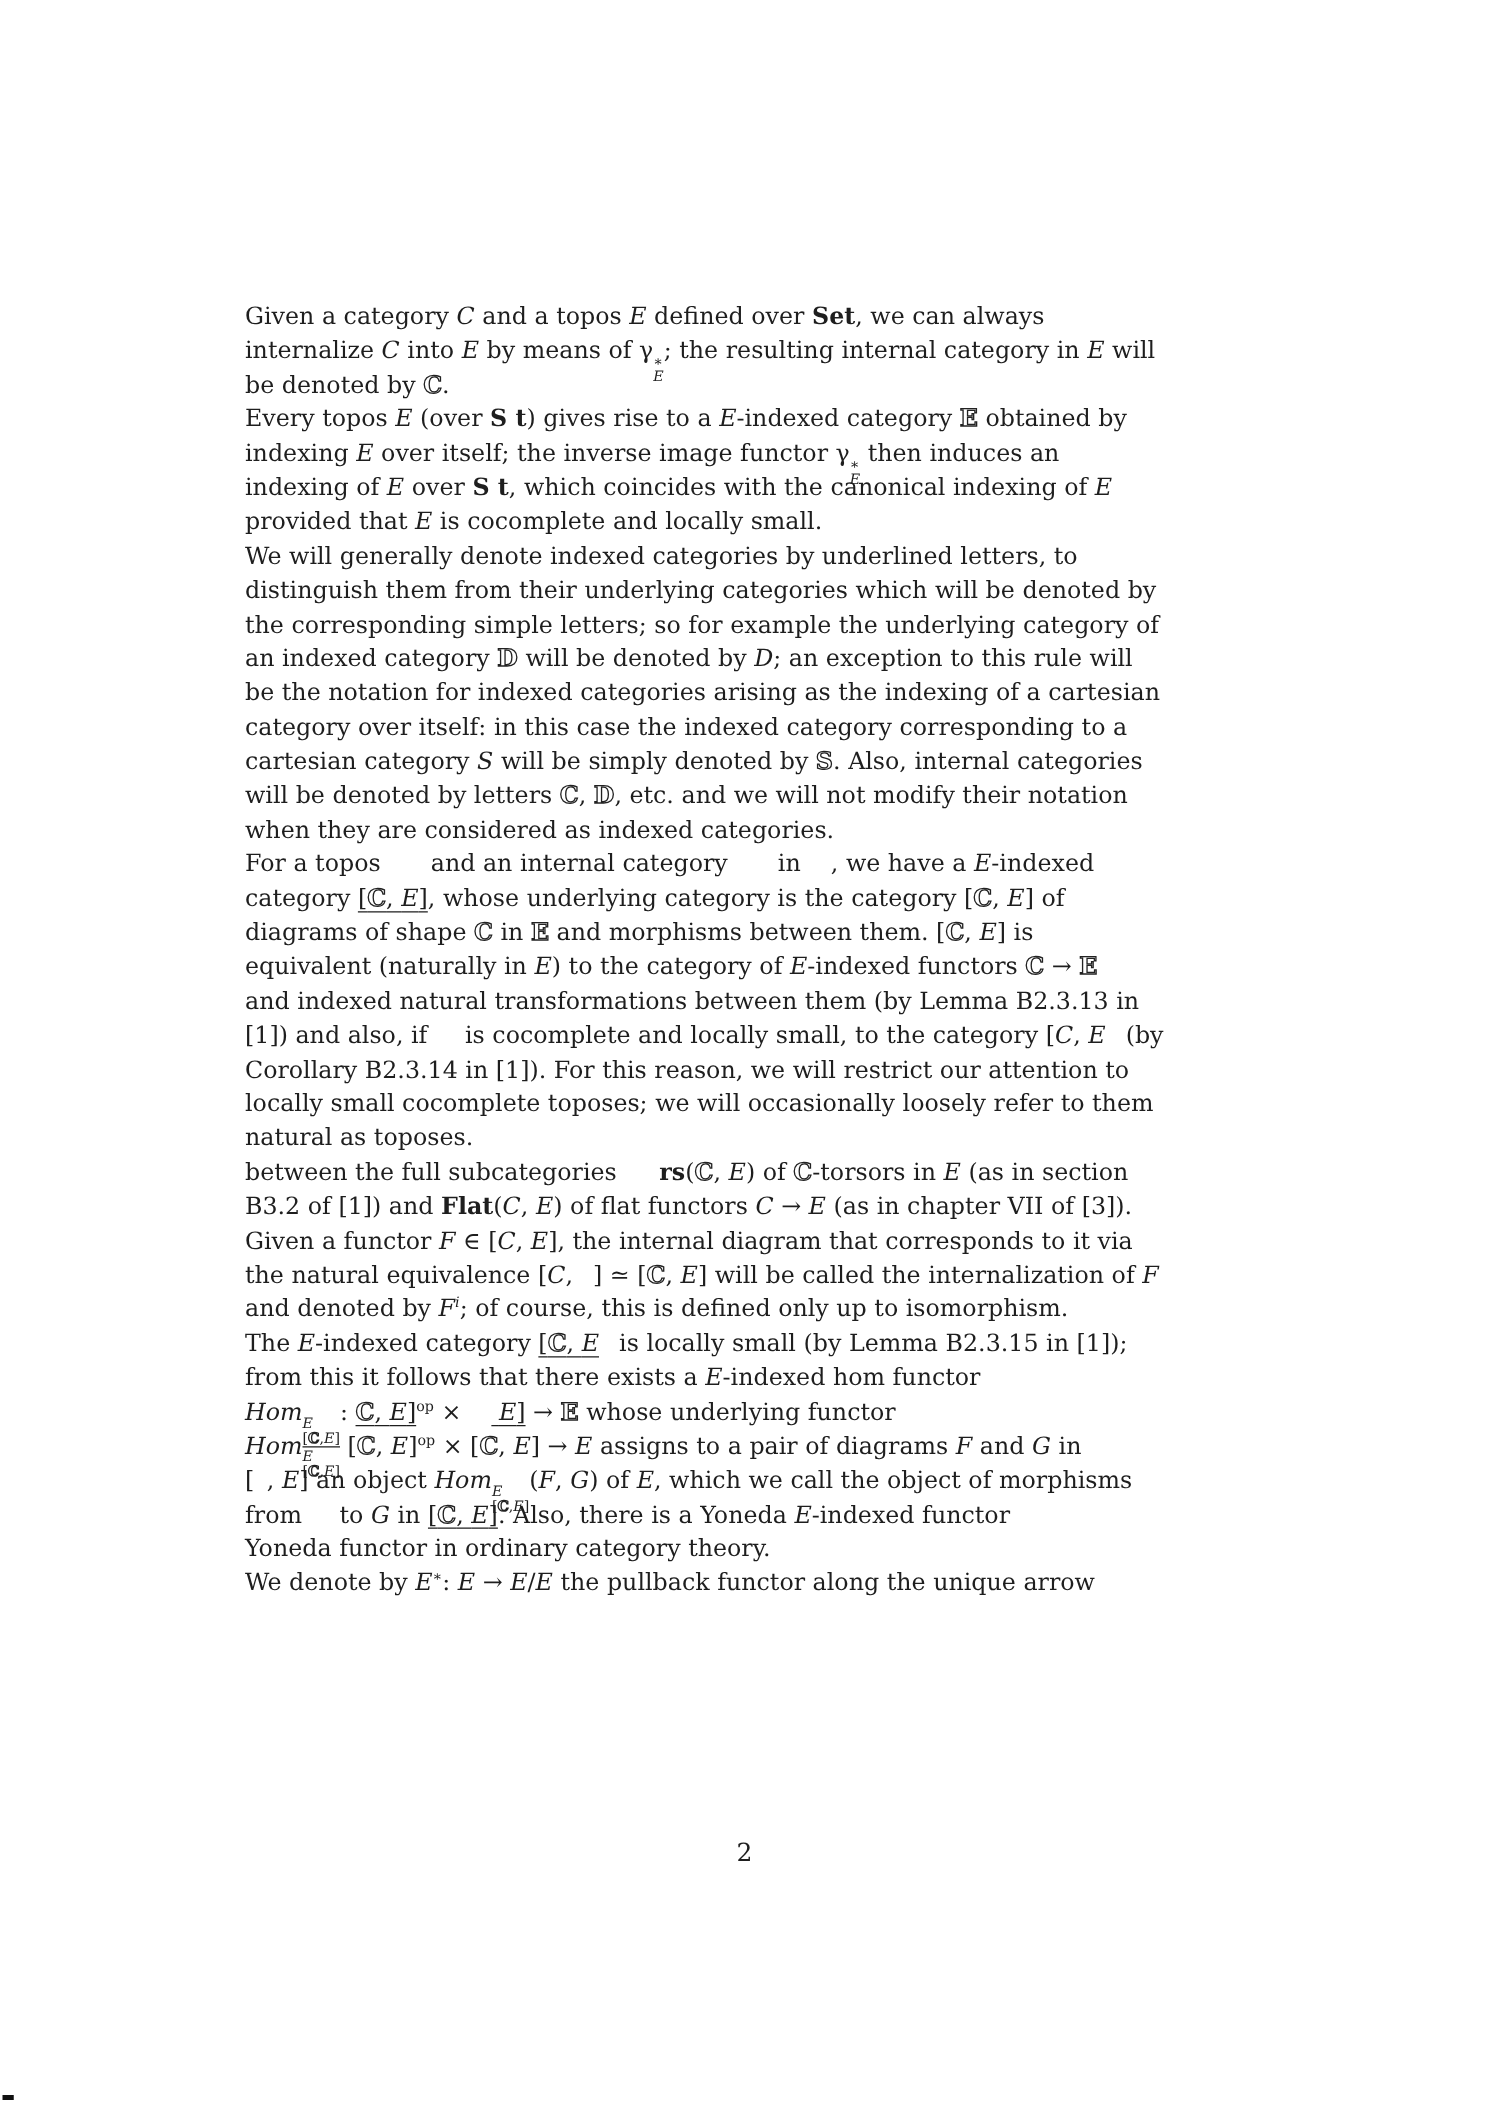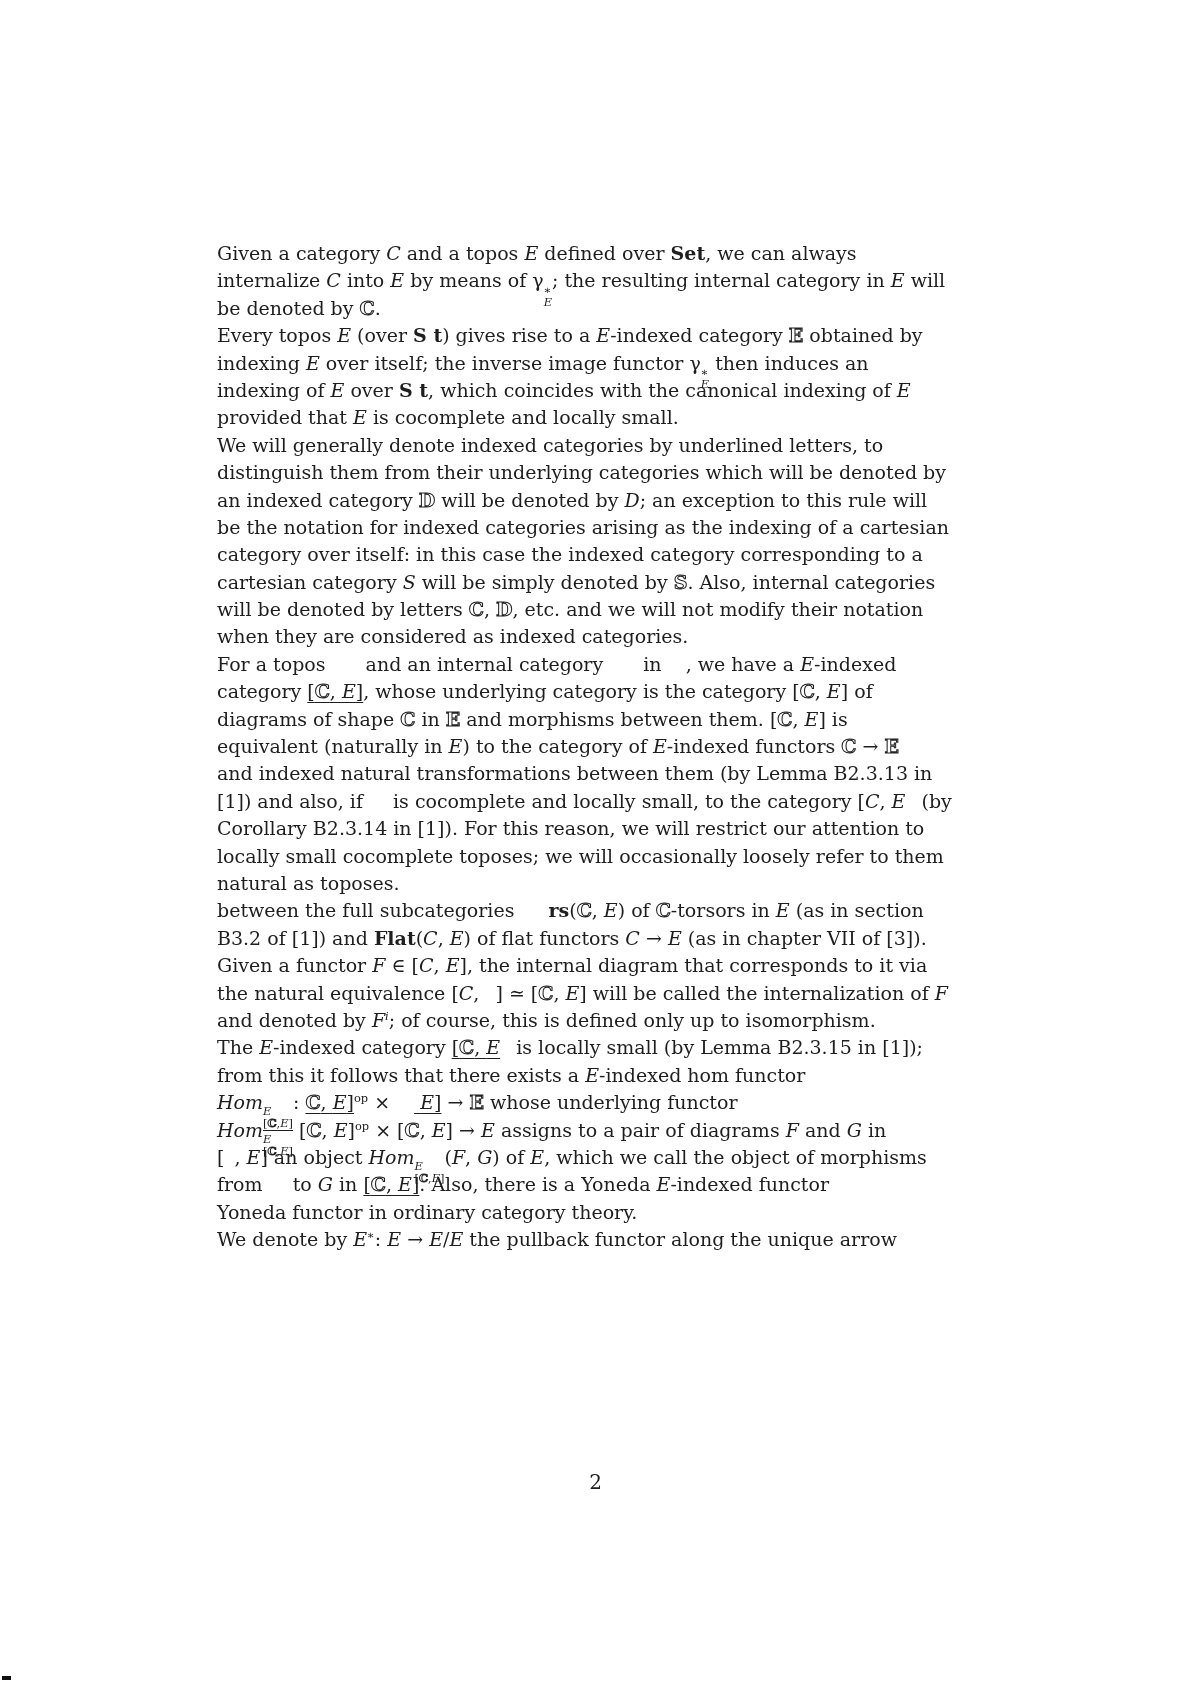--- a/index.html
+++ b/index.html
@@ -11,21 +11,21 @@
     color:#1e1e1e;
     overflow:hidden;
   }
   .text-block{
     position:absolute;
     left:196px;top:240px;
     width:812px;
     font-size:19px;
     line-height:27.4px;
   }
-  .line{white-space:nowrap;height:27.4px;margin-left:21px;}
+  .line{white-space:nowrap;height:27.4px;}
   b{font-weight:bold;}
   i{font-style:italic;}
   u{text-underline-offset:4px;text-decoration-thickness:1px;}
   sup{font-size:0.6em;line-height:0;}
   
   .bb{font-weight:bold;}
   @supports (-webkit-text-stroke: 1px #000){
     .bb{color:#ffffff;-webkit-text-stroke:1.05px #222222;font-weight:600;}
   }
   
@@ -60,20 +60,21 @@
       <div class="line">be denoted by <span class="bb">C</span>.</div>
       <div class="line">Every topos <i>E</i> (over <b>S&nbsp;t</b>) gives rise to a <i>E</i>-indexed category <span class="bb">E</span> obtained by</div>
       <div class="line">indexing <i>E</i> over itself; the inverse image functor γ<span class="ss">
           <span>∗</span>
           <span><i>E</i></span>
         </span> then induces an</div>
       <div class="line">indexing of <i>E</i> over <b>S&nbsp;t</b>, which coincides with the canonical indexing of <i>E</i></div>
       <div class="line">provided that <i>E</i> is cocomplete and locally small.</div>
       <div class="line">We will generally denote indexed categories by underlined letters, to</div>
       <div class="line">distinguish them from their underlying categories which will be denoted by</div>
+      <div class="line">the corresponding simple letters; so for example the underlying category of</div>
       <div class="line">an indexed category <span class="bb">D</span> will be denoted by <i>D</i>; an exception to this rule will</div>
       <div class="line">be the notation for indexed categories arising as the indexing of a cartesian</div>
       <div class="line">category over itself: in this case the indexed category corresponding to a</div>
       <div class="line">cartesian category <i>S</i> will be simply denoted by <span class="bb">S</span>. Also, internal categories</div>
       <div class="line">will be denoted by letters <span class="bb">C</span>, <span class="bb">D</span>, etc. and we will not modify their notation</div>
       <div class="line">when they are considered as indexed categories.</div>
       <div class="line">For a topos <span class="gap-lg"></span> and an internal category <span class="gap-lg"></span> in <span class="gap-md"></span>, we have a <i>E</i>-indexed</div>
       <div class="line">category <u>[<span class="bb">C</span>, <i>E</i>]</u>, whose underlying category is the category [<span class="bb">C</span>, <i>E</i>] of</div>
       <div class="line">diagrams of shape <span class="bb">C</span> in <span class="bb">E</span> and morphisms between them. [<span class="bb">C</span>, <i>E</i>] is</div>
       <div class="line">equivalent (naturally in <i>E</i>) to the category of <i>E</i>-indexed functors <span class="bb">C</span> → <span class="bb">E</span></div>

